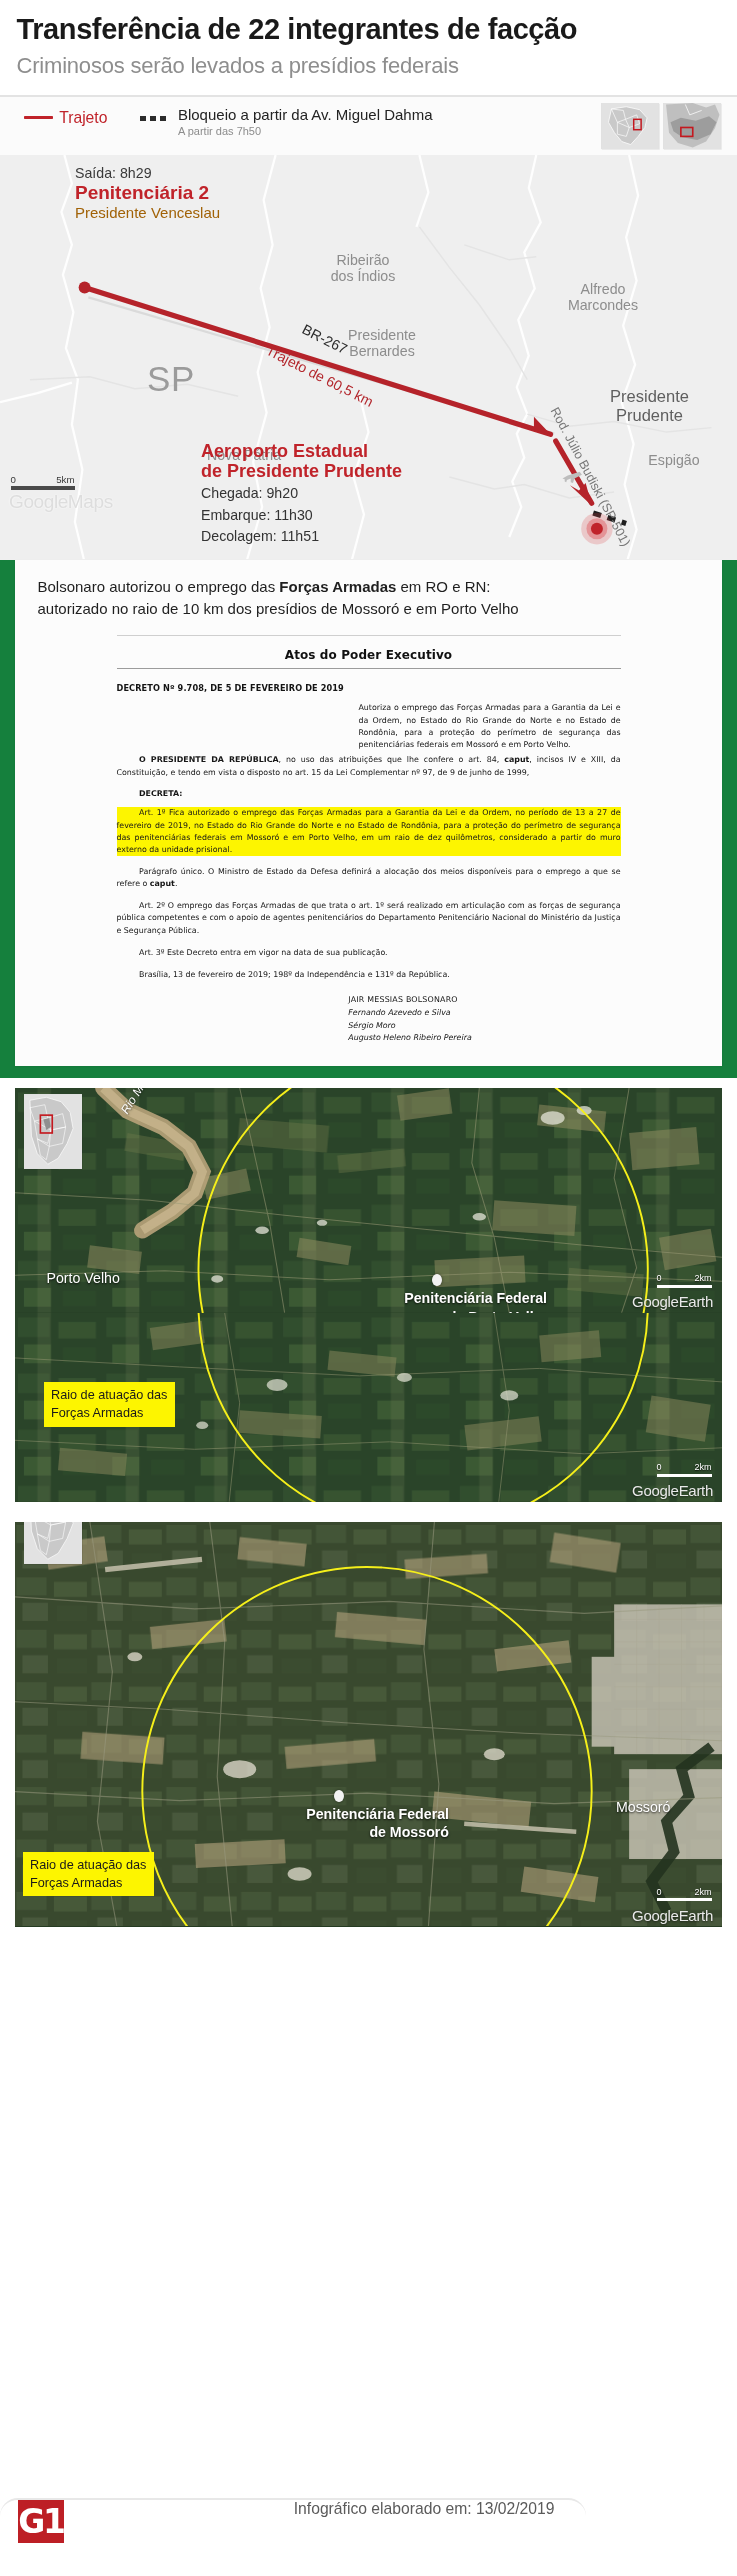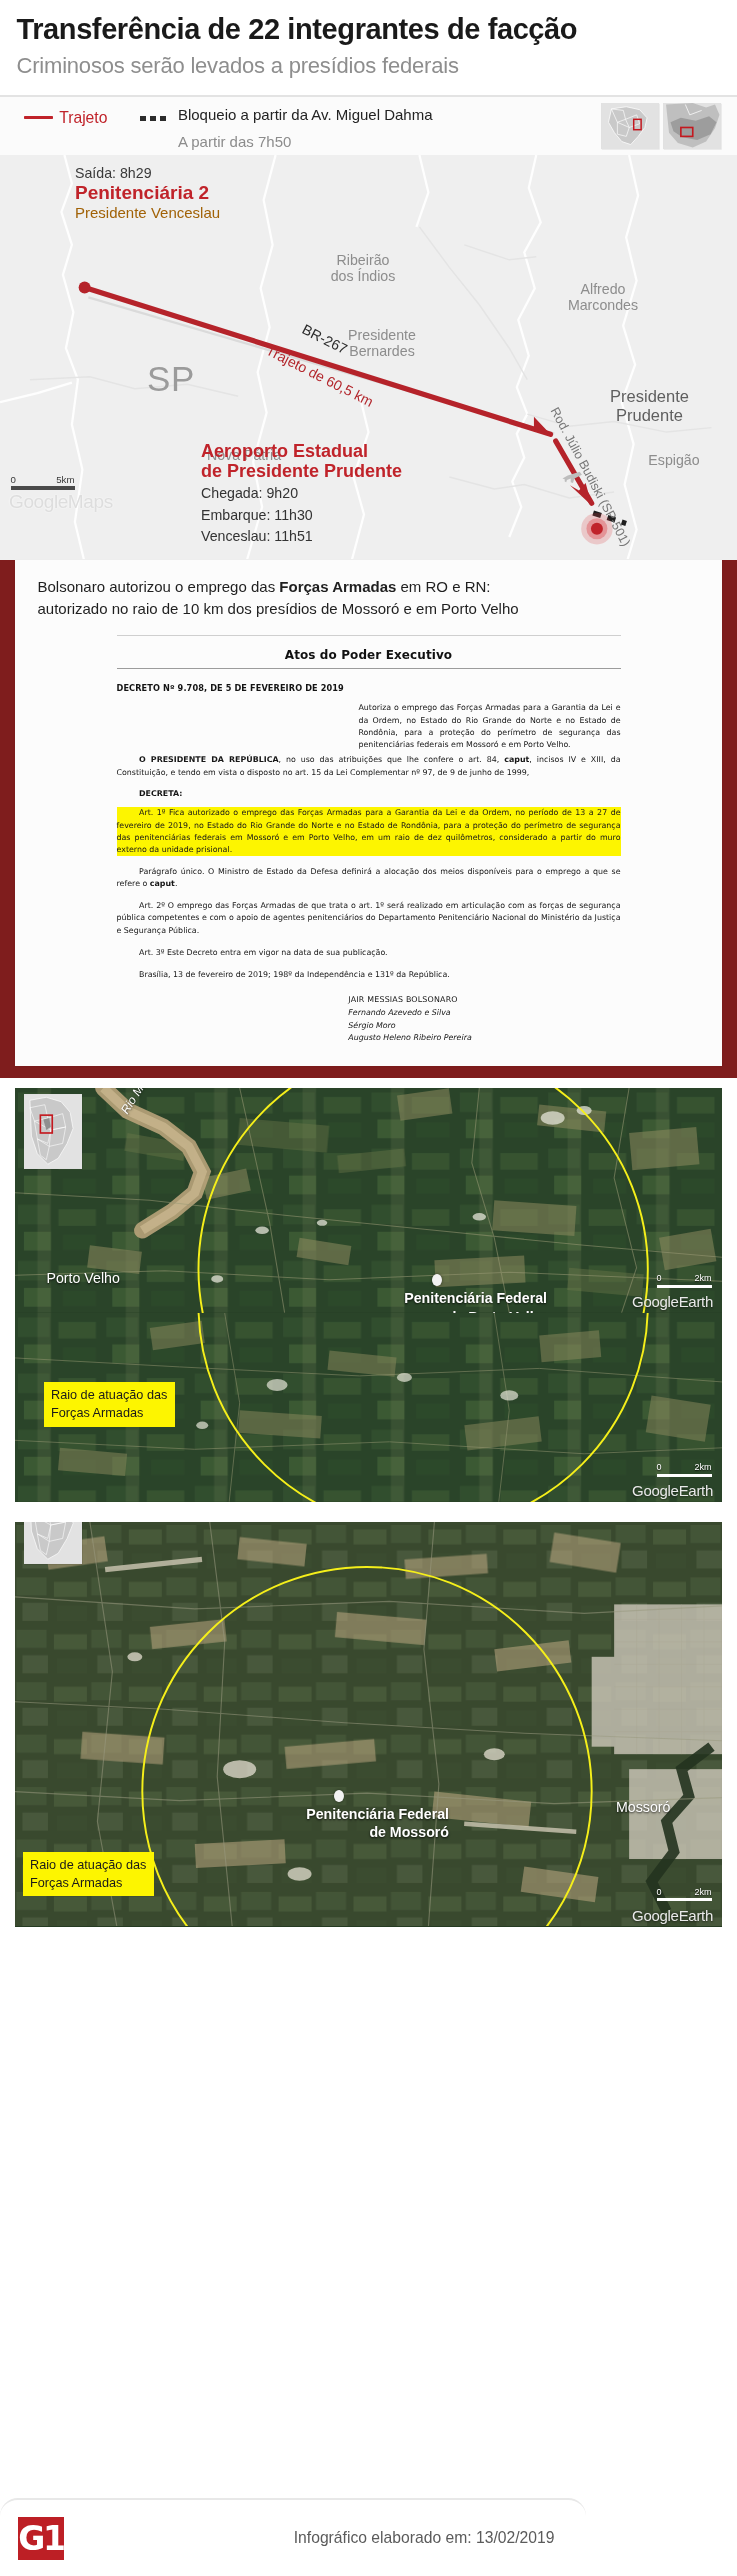--- a/index.html
+++ b/index.html
@@ -43,21 +43,21 @@
     margin: 9px 6.7px 0 7.5px; border-radius: 0.7px; flex: none;
   }
   .leg-trajeto { font-size: 15.7px; color: #c0232a; line-height: 21px; }
   .leg-dots {
     width: 30px; margin: 9px 7.5px 0 33px; flex: none;
     display: flex; gap: 3.7px; align-items: center;
   }
   .leg-dots i { display: block; width: 6px; height: 4.5px; background: #2b2b2b; }
   .leg-block { line-height: 1.12; }
   .leg-title { font-size: 15px; color: #232323; }
-  .leg-sub { font-size: 15px; color: #8c8c8c; margin-top: 10px; }
+  .leg-sub { font-size: 11px; color: #8c8c8c; margin-top: 1px; }
 
   
   .locator-wrap {
     position: absolute; right: 16.5px; top: 6px;
     display: flex; gap: 3.7px;
   }
   .loc-box {
     width: 58px; height: 46px; background: #dcdcdc;
     position: relative; overflow: hidden;
     box-shadow: 0.7px 0.7px 0 rgba(0,0,0,.09);
@@ -113,21 +113,21 @@
   }
   .scalebar .bar { width: 64px; height: 3.7px; background: #4a4a4a; margin-top: 1.5px; }
   .gmaps {
     position: absolute; left: 7.5px; top: 701px;
     font-size: 19px; color: #dddddd;
     text-shadow: 0 0 2.2px rgba(255,255,255,.95);
     letter-spacing: -0.4px;
   }
 
   
-  .decree-section { position: relative; background: #7f1d1d; padding: 0 0 12px 0; }
+  .decree-section { position: relative; background: #15803d; padding: 0 0 12px 0; }
   .decree-card {
     background: #fcfcfc; margin: 0 15px; padding: 16.5px 22.5px 21px 22.5px;
     box-shadow: 0 0.7px 2.2px rgba(0,0,0,.10);
   }
   .decree-lede {
     font-size: 15px; color: #1f1f1f; line-height: 1.45; margin-bottom: 15px;
   }
   .decree-lede b { font-weight: bold; }
   .doc {
     border-top: 0.7px solid #cfcfcf; margin: 0 79px; padding-top: 12px;
@@ -211,21 +211,21 @@
     position: absolute; right: 9px; bottom: 3px; z-index: 6;
     font-size: 15px; color: #e9e9e9; letter-spacing: -0.3px;
     text-shadow: 0 0.7px 2.2px rgba(0,0,0,.6);
     margin-left: 17px;
   }
 
   
   .footer {
     position: absolute; left: 0; bottom: 0; width: 586px; height: 78px;
     background: #fff; border-top: 2.2px solid #e8e8e8;
-    display: flex; align-items: center; padding: 0 18px; border-radius: 18px;
+    display: flex; align-items: flex-start; padding: 0 18px; border-radius: 18px;
   }
   .g1 {
     width: 46px; height: 43px; background: #bd1f25; color: #fff;
     font-weight: bold; font-size: 33px; line-height: 43px; text-align: center;
     letter-spacing: -2.2px; font-family: "DejaVu Sans", sans-serif;
   }
   .credit {
     margin-left: auto; font-size: 15.7px; color: #5b5b5b; padding-right: 13.5px;
   }
   .spacer-gap { height: 10.5px; background: #ffffff; }
@@ -345,21 +345,21 @@
 
   <div class="br-label" style="left:307px; top:166px;">BR-267</div>
   <div class="trajeto-label" style="left:271px; top:187px;">Trajeto de 60,5 km</div>
   <div class="rod-label" style="left:560px; top:250px;">Rod. Júlio Budiski (SP-501)</div>
 
   <div class="dest-block" style="left:201px; top:286px; width:375px;">
     <div class="dest-name">Aeroporto Estadual</div>
     <div class="dest-name">de Presidente Prudente</div>
     <div class="dest-times">Chegada: 9h20</div>
     <div class="dest-times">Embarque: 11h30</div>
-    <div class="dest-times">Venceslau: 11h51</div>
+    <div class="dest-times">Decolagem: 11h51</div>
   </div>
 
   <div class="scalebar" style="left:10.5px; top:319px;">
     <div class="nums">
       <span>0</span>
       <span>5km</span>
     </div>
     <div class="bar"></div>
   </div>
   <div class="gmaps" style="left:9px; top:336px;">GoogleMaps</div>

